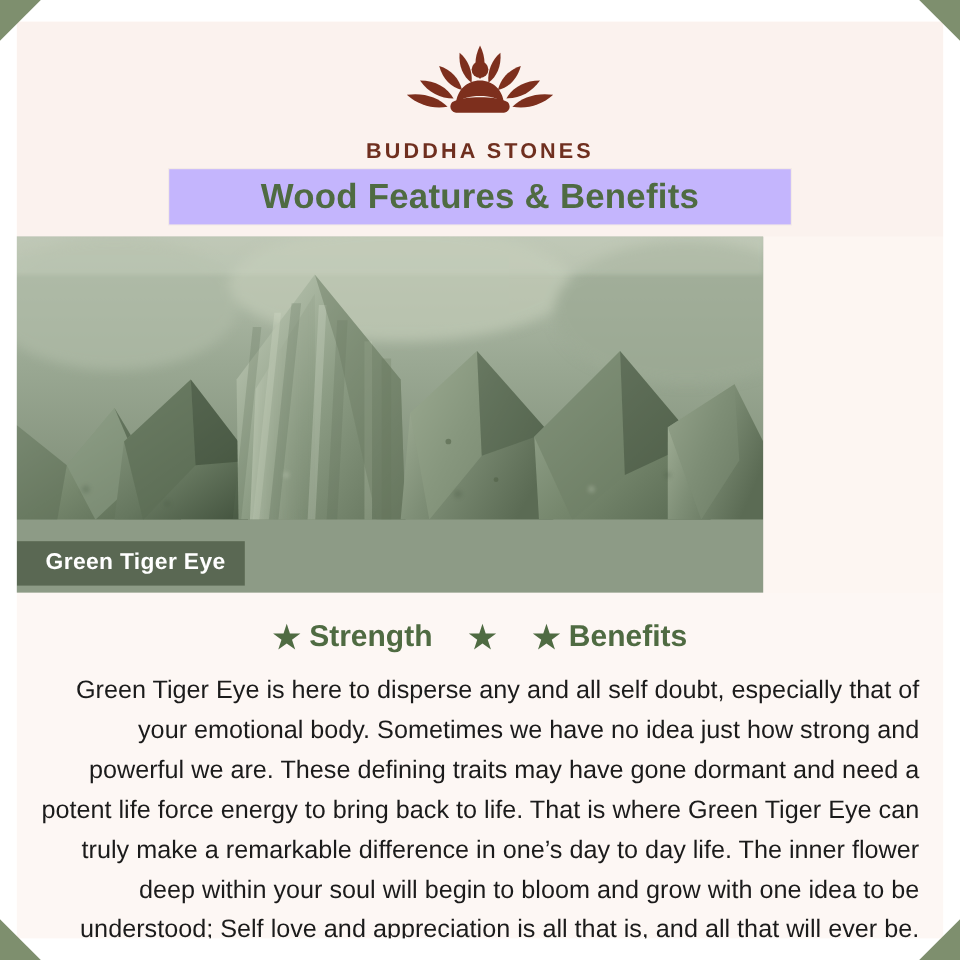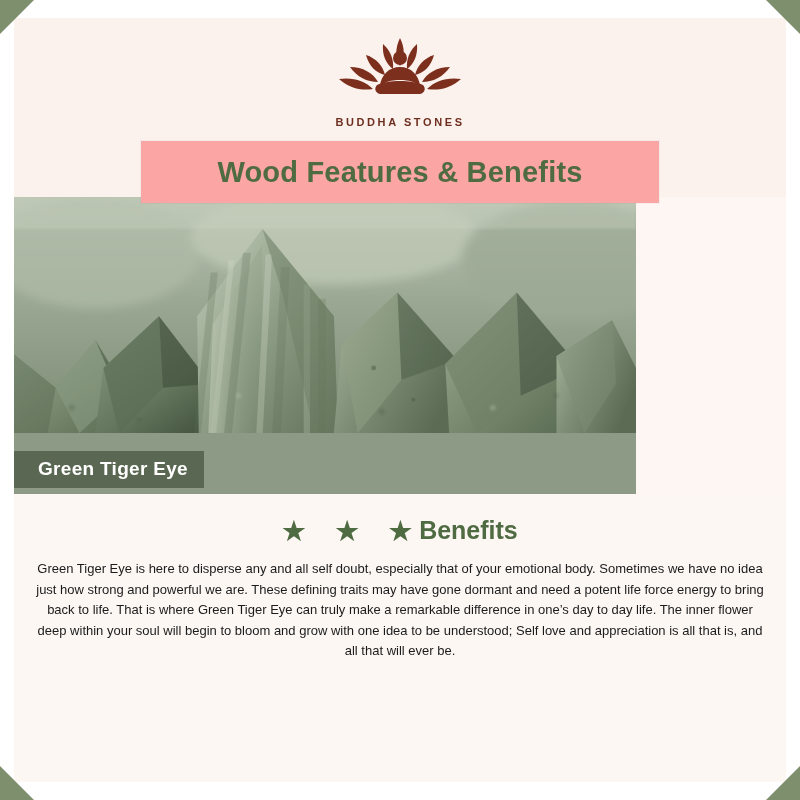--- a/index.html
+++ b/index.html
@@ -76,31 +76,31 @@
     z-index: 3;
   }
   .logo-wrap {
     position: absolute;
     top: 22px; left: 0; width: 800px;
     display: flex; flex-direction: column; align-items: center;
   }
   .logo-mark { width: 150px; height: 90px; display: block; }
   .brand-name {
     margin-top: 4px;
-    font-size: 11px;
+    font-size: 18px;
     letter-spacing: 2.6px;
     color: #6f2f1f;
     font-weight: bold;
   }
 
   .title-bar {
     position: absolute;
     left: 141px; top: 141px;
-    width: 518px; height: 62px;
-    background: #fca5a5;
+    width: 518px; height: 46px;
+    background: #c4b5fd;
     display: flex; align-items: center; justify-content: center;
     box-shadow: 0 0 0 1px rgba(0,0,0,0.03);
   }
   .title-bar .title {
     font-size: 29px;
     font-weight: bold;
     color: #4f6b42;
     letter-spacing: 0.2px;
     white-space: nowrap;
   }
@@ -152,24 +152,24 @@
     font-weight: bold;
     white-space: nowrap;
   }
   .benefit .star {
     color: #4f6b42;
     font-size: 26px;
     line-height: 1;
   }
   .paragraph {
     margin: 14px 34px 0 34px;
-    font-size: 13px;
+    font-size: 21px;
     line-height: 1.58;
     color: #1b1b1b;
-    text-align: center;
+    text-align: right;
   }
 </style>
 </head>
 <body>
 
 <div class="page">
 
   <div class="hero">
     <svg class="hero-art" viewBox="0 0 800 297" preserveAspectRatio="none">
       <defs>
@@ -302,20 +302,21 @@
 
     <div class="title-bar">
       <span class="title">Wood Features &amp; Benefits</span>
     </div>
   </div>
 
   <div class="body-area">
     <div class="benefits">
       <div class="benefit">
         <span class="star">★</span>
+        <span>Strength</span>
       </div>
       <div class="benefit">
         <span class="star">★</span>
       </div>
       <div class="benefit">
         <span class="star">★</span>
         <span>Benefits</span>
       </div>
     </div>
 

